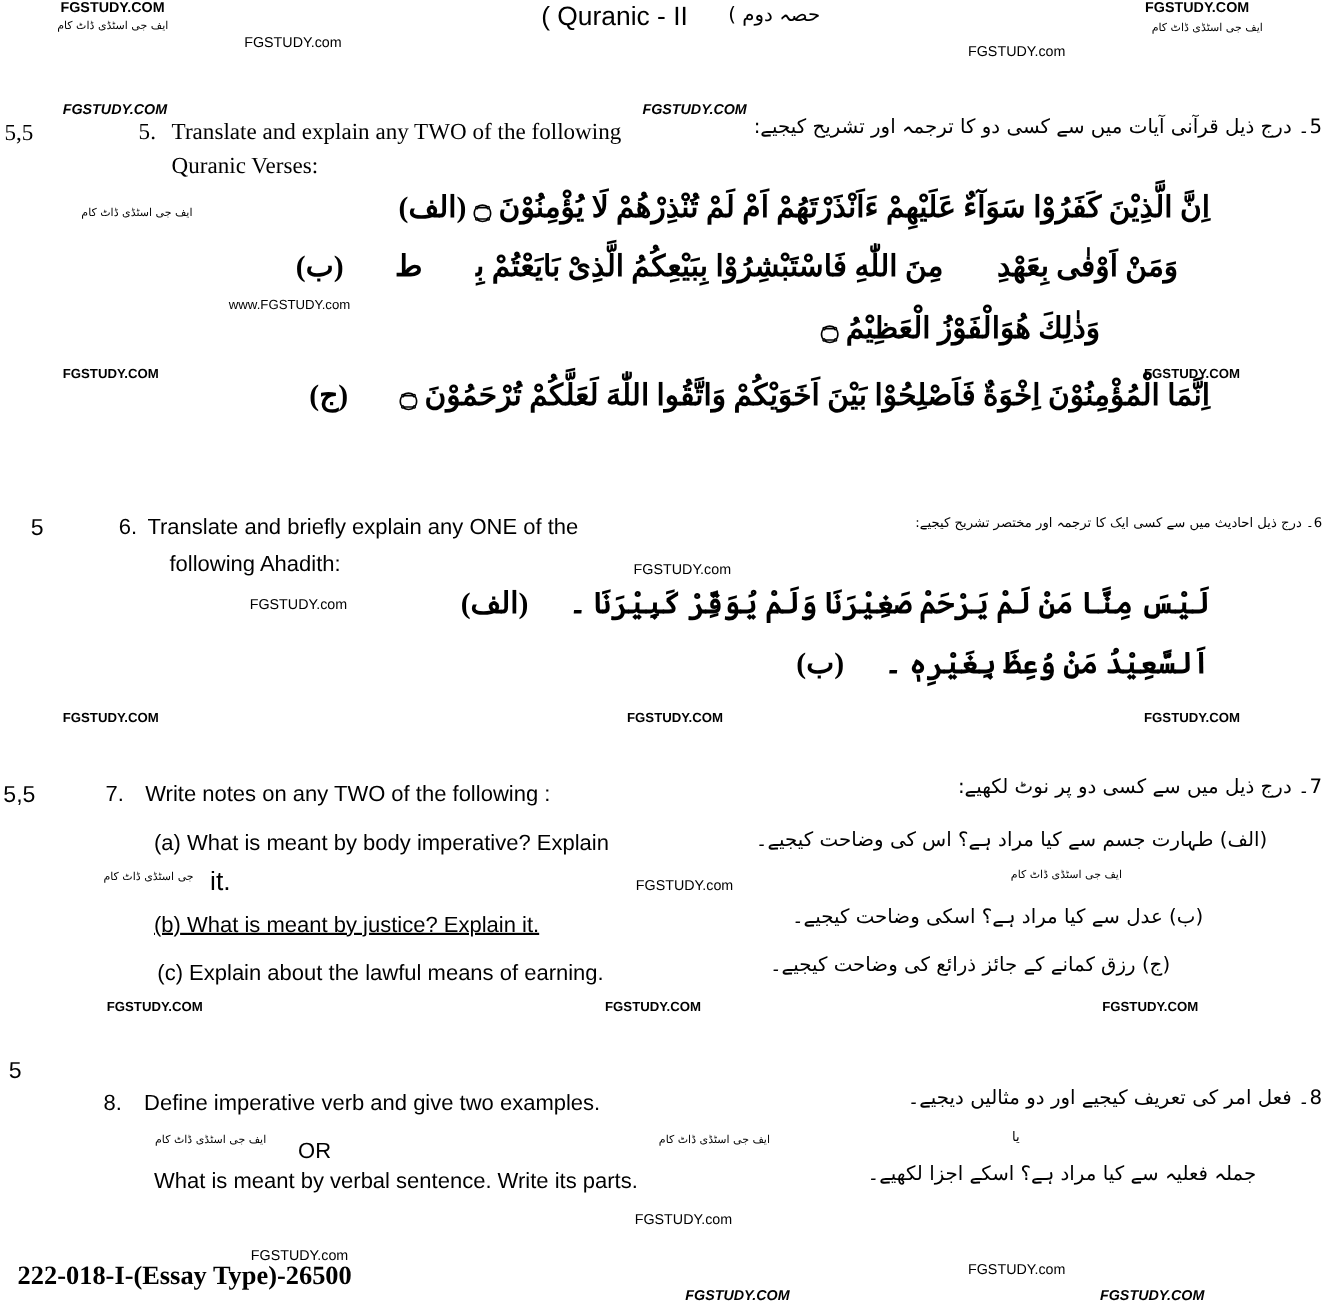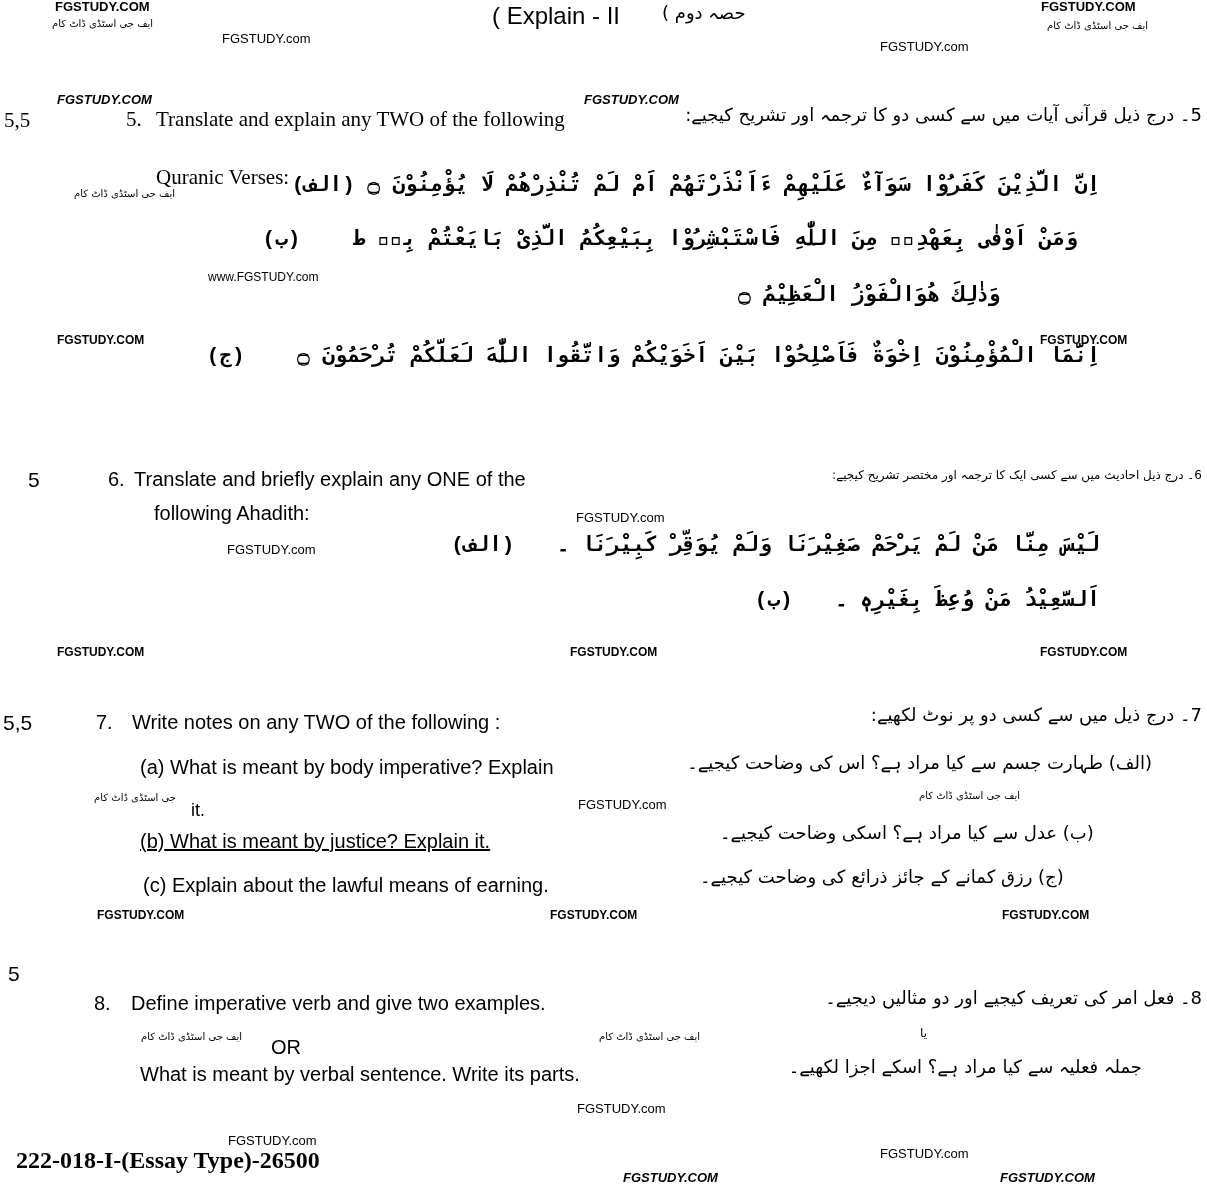--- a/index.html
+++ b/index.html
@@ -8,45 +8,45 @@
   .abs { position:absolute; white-space:nowrap; }
   .wm-bold { font-weight:bold; font-size:13px; }
   .wm-italic { font-weight:bold; font-style:italic; font-size:13px; }
   .wm-thin { font-size:13px; }
   .wm-ur { font-family:"DejaVu Sans", sans-serif; font-size:10px; direction:rtl; }
   .serif { font-family:"Liberation Serif", serif; }
   .q-en { font-size:20px; }
   .q-en-serif { font-family:"Liberation Serif", serif; font-size:21px; }
   .ur { font-family:"DejaVu Sans", sans-serif; direction:rtl; unicode-bidi:plaintext; }
   .ur-head { font-size:18px; }
-  .ar { font-family:Liberation Mono, monospace; font-weight:bold; direction:rtl; font-size:21px; }
+  .ar { font-family:Liberation Serif, serif; font-weight:bold; direction:rtl; font-size:27px; }
   .marks { font-size:21px; }
   .section-title { font-size:24px; }
   .footer-code { font-size:24px; font-weight:bold; }
 </style>
 </head>
 <body>
 
 <div class="abs wm-bold" style="left:55px;top:-1px;">FGSTUDY.COM</div>
 <div class="abs wm-ur" style="left:52px;top:18px;width:120px;text-align:left;">ایف جی اسٹڈی ڈاٹ کام</div>
 <div class="abs wm-thin" style="left:222px;top:31px;">FGSTUDY.com</div>
 
-<div class="abs section-title" style="left:492px;top:2px;">( Explain - II</div>
+<div class="abs section-title" style="left:492px;top:2px;">( Quranic - II</div>
 <div class="abs ur" style="left:662px;top:2px;font-size:18px;">حصہ دوم )</div>
 
 <div class="abs wm-bold" style="left:1041px;top:-1px;">FGSTUDY.COM</div>
 <div class="abs wm-ur" style="left:998px;top:20px;width:150px;">ایف جی اسٹڈی ڈاٹ کام</div>
 <div class="abs wm-thin" style="left:880px;top:39px;">FGSTUDY.com</div>
 
 <div class="abs wm-italic" style="left:57px;top:92px;">FGSTUDY.COM</div>
 <div class="abs wm-italic" style="left:584px;top:92px;">FGSTUDY.COM</div>
 <div class="abs serif marks" style="left:4px;top:108px;">5,5</div>
 <div class="abs q-en-serif" style="left:126px;top:107px;">5.</div>
 <div class="abs q-en-serif" style="left:156px;top:107px;">Translate and explain any TWO of the following</div>
-<div class="abs q-en-serif" style="left:156px;top:138px;margin-top:27px;">Quranic Verses:</div>
+<div class="abs q-en-serif" style="left:156px;top:138px;">Quranic Verses:</div>
 <div class="abs ur ur-head" style="left:720px;top:104px;width:482px;text-align:right;">5۔ درج ذیل قرآنی آیات میں سے کسی دو کا ترجمہ اور تشریح کیجیے:</div>
 
 <div class="abs wm-ur" style="left:55px;top:188px;width:120px;">ایف جی اسٹڈی ڈاٹ کام</div>
 
 <div class="abs ar" style="left:230px;top:172px;width:870px;text-align:right;">
   <span>اِنَّ الَّذِیْنَ کَفَرُوْا سَوَآءٌ عَلَیْهِمْ ءَاَنْذَرْتَهُمْ اَمْ لَمْ تُنْذِرْهُمْ لَا یُؤْمِنُوْنَ ۝</span>
   <span>(الف)</span>
 </div>
 <div class="abs ar" style="left:230px;top:226px;width:880px;text-align:center;">
   <span>وَمَنْ اَوْفٰی بِعَهْدِهٖ مِنَ اللّٰهِ فَاسْتَبْشِرُوْا بِبَیْعِكُمُ الَّذِیْ بَایَعْتُمْ بِهٖ ط</span>
@@ -86,21 +86,21 @@
 <div class="abs marks" style="left:3px;top:711px;">5,5</div>
 <div class="abs q-en" style="left:96px;top:711px;">7.</div>
 <div class="abs q-en" style="left:132px;top:711px;">Write notes on any TWO of the following :</div>
 <div class="abs ur ur-head" style="left:820px;top:704px;width:382px;text-align:right;">7۔ درج ذیل میں سے کسی دو پر نوٹ لکھیے:</div>
 
 <div class="abs q-en" style="left:140px;top:756px;">
   <span>(a)</span>
   <span>What is meant by body imperative?  Explain</span>
 </div>
 <div class="abs wm-ur" style="left:88px;top:792px;width:88px;">جی اسٹڈی ڈاٹ کام</div>
-<div class="abs q-en" style="left:191px;top:788px;font-size:18px;margin-top:12px;">it.</div>
+<div class="abs q-en" style="left:191px;top:788px;font-size:24px;">it.</div>
 <div class="abs wm-thin" style="left:578px;top:797px;">FGSTUDY.com</div>
 <div class="abs ur ur-head" style="left:700px;top:752px;width:452px;text-align:right;">(الف)   طہارت جسم سے کیا مراد ہے؟ اس کی وضاحت کیجیے۔</div>
 <div class="abs wm-ur" style="left:880px;top:790px;width:140px;">ایف جی اسٹڈی ڈاٹ کام</div>
 
 <div class="abs q-en" style="left:140px;top:830px;text-decoration:underline;">
   <span>(b)</span>
   <span>What is meant by justice?  Explain it.</span>
 </div>
 <div class="abs ur ur-head" style="left:720px;top:822px;width:432px;text-align:left;">(ب)   عدل سے کیا مراد ہے؟ اسکی وضاحت کیجیے۔</div>
 

